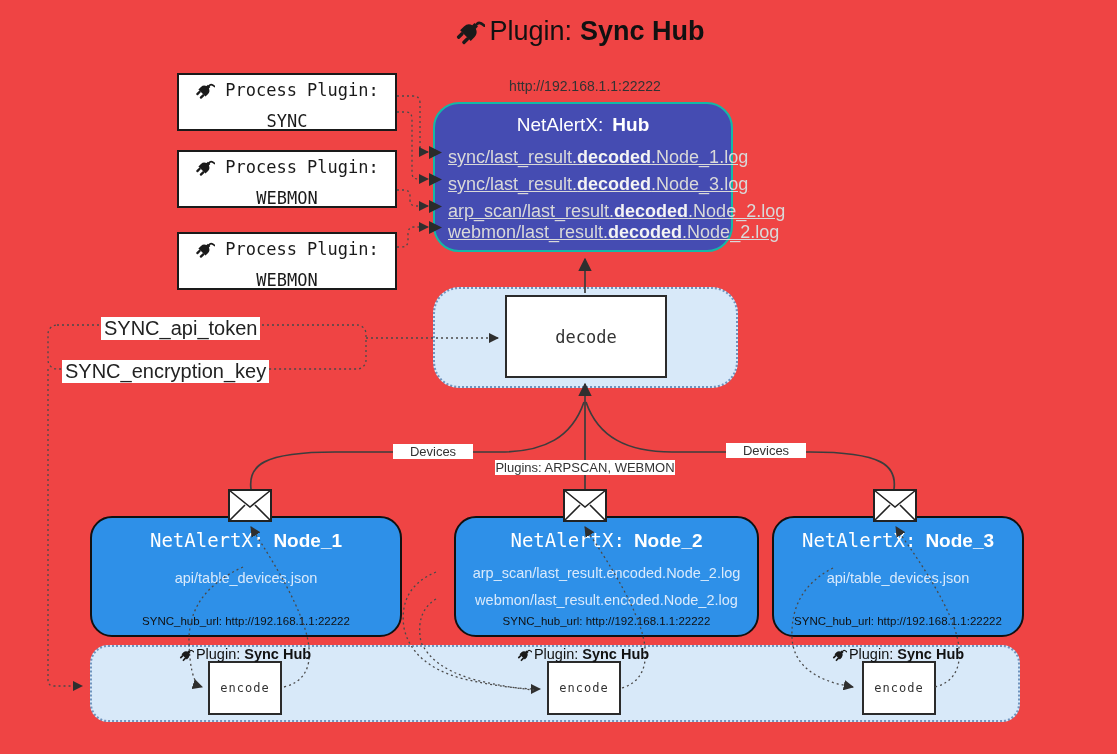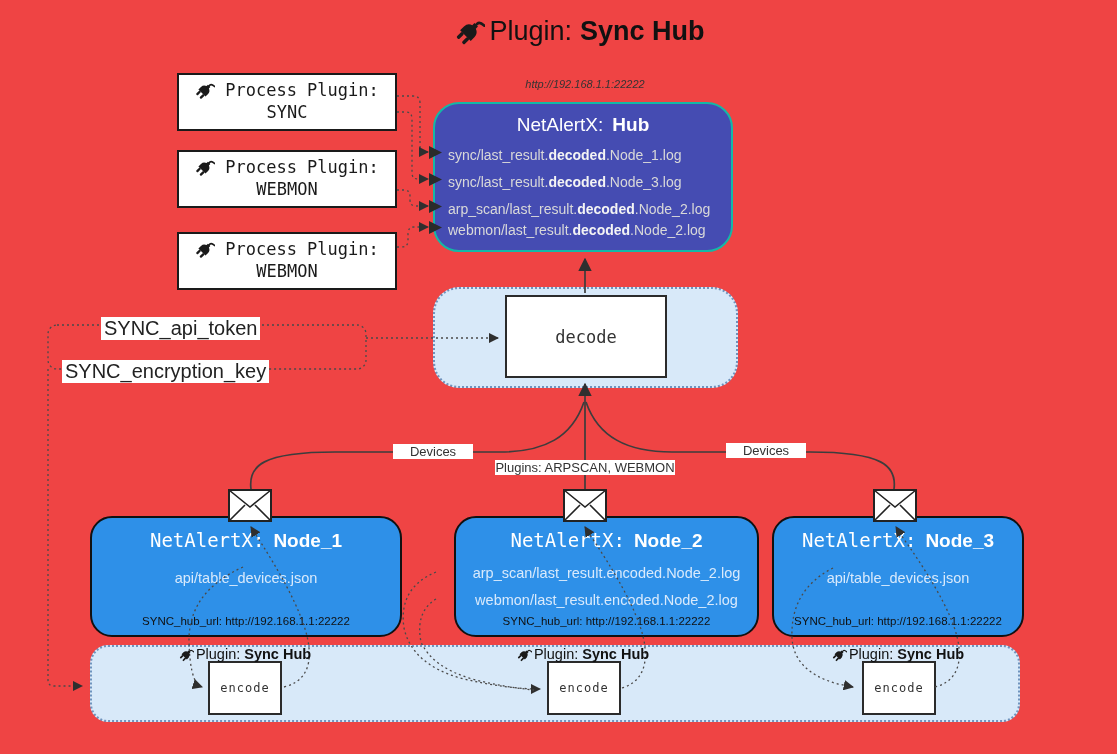--- a/index.html
+++ b/index.html
@@ -11,29 +11,29 @@
   .title{left:300px;top:16px;width:560px;text-align:center;font-size:27px;color:#111;z-index:2;}
   .title b{margin-left:8px;}
   .plug-lg{width:30px;height:30px;vertical-align:-6px;margin-right:4px;}
   .plug-md{width:20px;height:20px;vertical-align:-4px;margin-right:2px;}
   .plug-sm{width:15px;height:15px;vertical-align:-3px;margin-right:2px;}
 
   
   .pbox{left:177px;width:220px;height:58px;border:2px solid #1a1a1a;background:#fff;z-index:2;
         text-align:center;font-family:"DejaVu Sans Mono",monospace;font-size:17px;padding-top:5px;}
   .pbox .row1{display:flex;align-items:center;justify-content:center;gap:8px;}
-  .pbox .row2{margin-top:2px;}
-
-  
-  .huburl{left:435px;top:78px;width:300px;text-align:center;font-size:11px;color:#333;z-index:2;font-style:italic;}
+  .pbox .row2{margin-top:11px;}
+
+  
+  .huburl{left:435px;top:78px;width:300px;text-align:center;font-size:14px;color:#333;z-index:2;}
   .hub{left:433px;top:102px;width:300px;height:150px;background:#454cb2;border:2px solid #14b8a6;
        border-radius:26px;z-index:2;color:#dcdcdc;}
   .hub-title{position:absolute;top:10px;left:0;width:100%;text-align:center;font-size:19px;color:#fff;}
   .hub-title b{font-family:"Liberation Sans",sans-serif;margin-left:9px;}
-  .hub-line{position:absolute;left:13px;width:285px;font-size:14px;white-space:nowrap;color:#d9d9d9;}
+  .hub-line{position:absolute;left:13px;width:285px;font-size:18px;white-space:nowrap;color:#d9d9d9;text-decoration:underline;}
   .hub-line b{color:#f4f4f4;}
   .hl0{top:43px;} .hl1{top:70px;} .hl2{top:97px;} .hl3{top:118px;}
 
   
   .band{background:#d8e9f9;border:2px dotted #6f93bd;z-index:1;}
   .decband{left:433px;top:287px;width:305px;height:101px;border-radius:26px;}
   .whitebox{background:#fff;border:2px solid #2b2b2b;z-index:5;display:flex;align-items:center;
             justify-content:center;font-family:"DejaVu Sans Mono",monospace;color:#333;}
   .decode{left:505px;top:295px;width:162px;height:83px;font-size:17px;}
 

